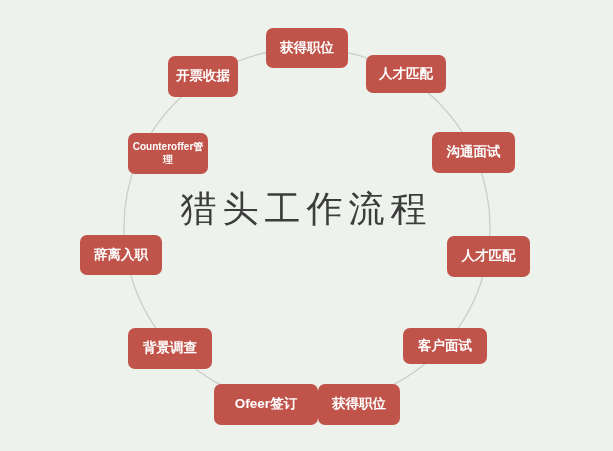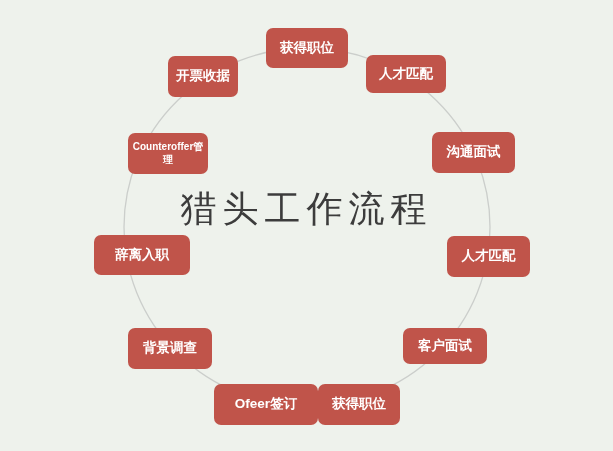--- a/index.html
+++ b/index.html
@@ -57,21 +57,21 @@
   }
   
   .n0  { left: 266px; top: 28px;  width: 82px; height: 40px; }  
   .n1  { left: 366px; top: 55px;  width: 80px; height: 38px; }  
   .n2  { left: 432px; top: 132px; width: 83px; height: 41px; }  
   .n3  { left: 447px; top: 236px; width: 83px; height: 41px; }  
   .n4  { left: 403px; top: 328px; width: 84px; height: 32px; }  
   .n5  { left: 318px; top: 384px; width: 82px; height: 41px; }  
   .n6  { left: 214px; top: 384px; width: 104px; height: 41px; }  
   .n7  { left: 128px; top: 328px; width: 84px; height: 41px; }  
-  .n8  { left: 94px;  top: 235px; width: 96px; height: 40px; }  
+  .n8  { left: 80px;  top: 235px; width: 82px; height: 40px; }  
   .n9  { left: 114px;  top: 133px; width: 80px; height: 41px;
          font-size: 10px; margin-left: 14px; }                                   
   .n10 { left: 168px; top: 56px;  width: 70px; height: 41px; border-radius: 7px; }  
 </style>
 </head>
 <body>
 
 <div class="canvas">
 
   <svg class="cycle-svg" width="613" height="451" viewBox="0 0 613 451">

